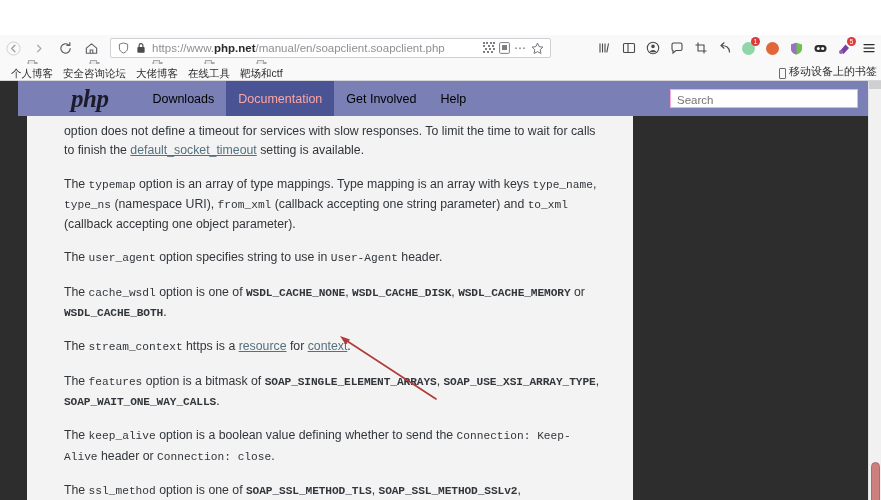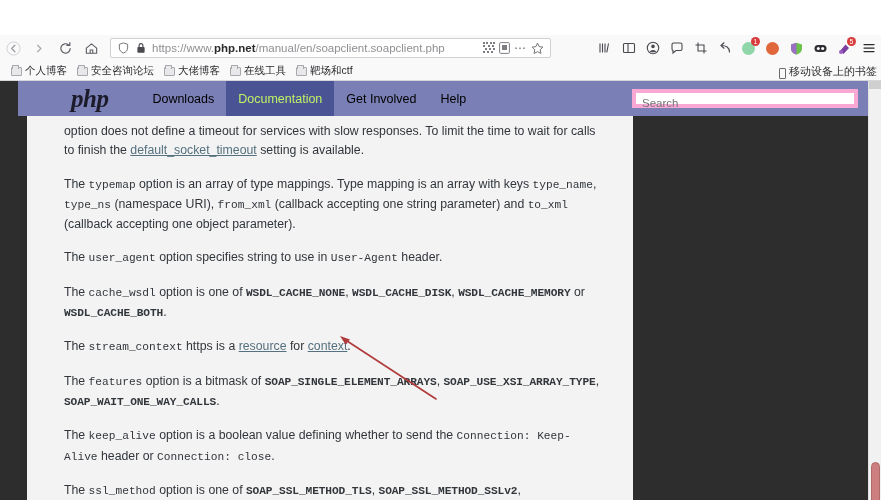--- a/index.html
+++ b/index.html
@@ -64,21 +64,21 @@
     padding: 0 1px; font-family: "Liberation Sans", sans-serif;
   }
   .dotico { width: 13px; height: 13px; border-radius: 50%; display:block; }
 
   
   .bookmarks {
     position: absolute; top: 26px; left: 0; width: 881px; height: 20px;
     display: flex; align-items: center; padding-left: 6px;
     font-size: 10.5px; color: #2b2b2e;
   }
-  .bmk { display: flex; align-items: center; gap: 3px; padding: 0 5px; height: 18px; }
+  .bmk { display: flex; align-items: center; gap: 3px; padding: 0 5px; height: 18px; flex-direction: column; }
   .bmk .folder {
     width: 11px; height: 9px; position: relative; display:inline-block;
     background: #e8e8ea; border: 1px solid #a9a9ad; border-radius: 1px;
   }
   .bmk .folder::before {
     content:""; position:absolute; top:-3px; left:0; width:5px; height:3px;
     background:#e8e8ea; border:1px solid #a9a9ad; border-bottom:none; border-radius:1px 1px 0 0;
   }
   .bmk-right {
     position: absolute; right: 4px; display: flex; align-items: flex-end; gap: 3px;
@@ -102,24 +102,24 @@
   .php-logo {
     margin-left: 44px; font-family: "Liberation Serif", serif;
     font-style: italic; font-weight: 700; font-size: 25px; color: #1b1b2b;
     letter-spacing: -0.5px;
   }
   .php-links { display: flex; align-items: stretch; height: 35px; margin-left: 32px; }
   .php-link {
     display: flex; align-items: center; padding: 0 12px;
     color: #000000; font-size: 12.5px;
   }
-  .php-link.active { background: #4a5495; color: #bef264; text-align: center; }
+  .php-link.active { background: #4a5495; color: #fca5a5; text-align: center; }
   .php-search {
     position: absolute; right: 28px; top: 8px;
-    width: 226px; height: 19px; background: #fff; border: 4px solid #f9a8d4;
+    width: 188px; height: 19px; background: #fff; border: 1px solid #f9a8d4;
   }
   .php-search input {
     width: 100%; height: 100%; border: none; outline: none;
     font-size: 11.5px; color: #77777d; padding: 0 6px;
     font-family: "Liberation Sans", sans-serif; background: transparent;
   }
   .nav-scrollarrow {
     position: absolute; right: 6px; top: 4px; color: #2b2b4a; font-size: 8px;
   }
 

